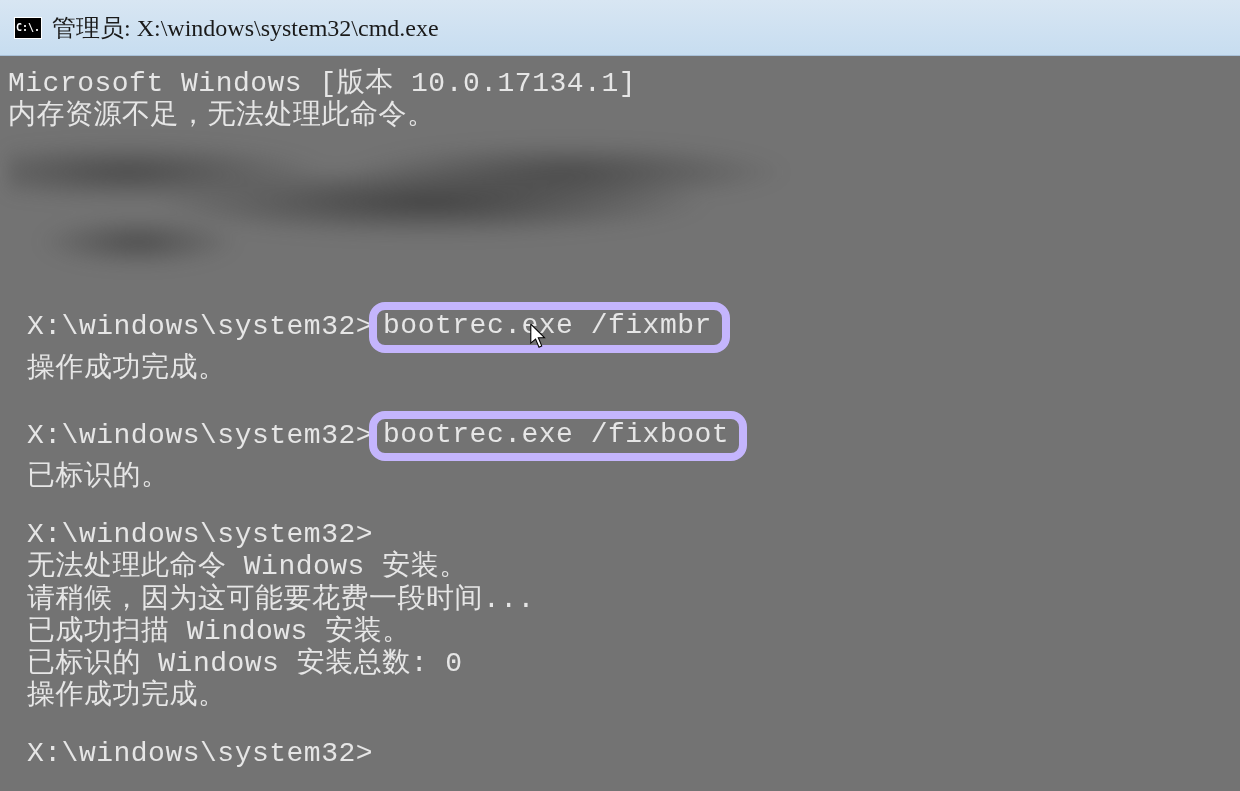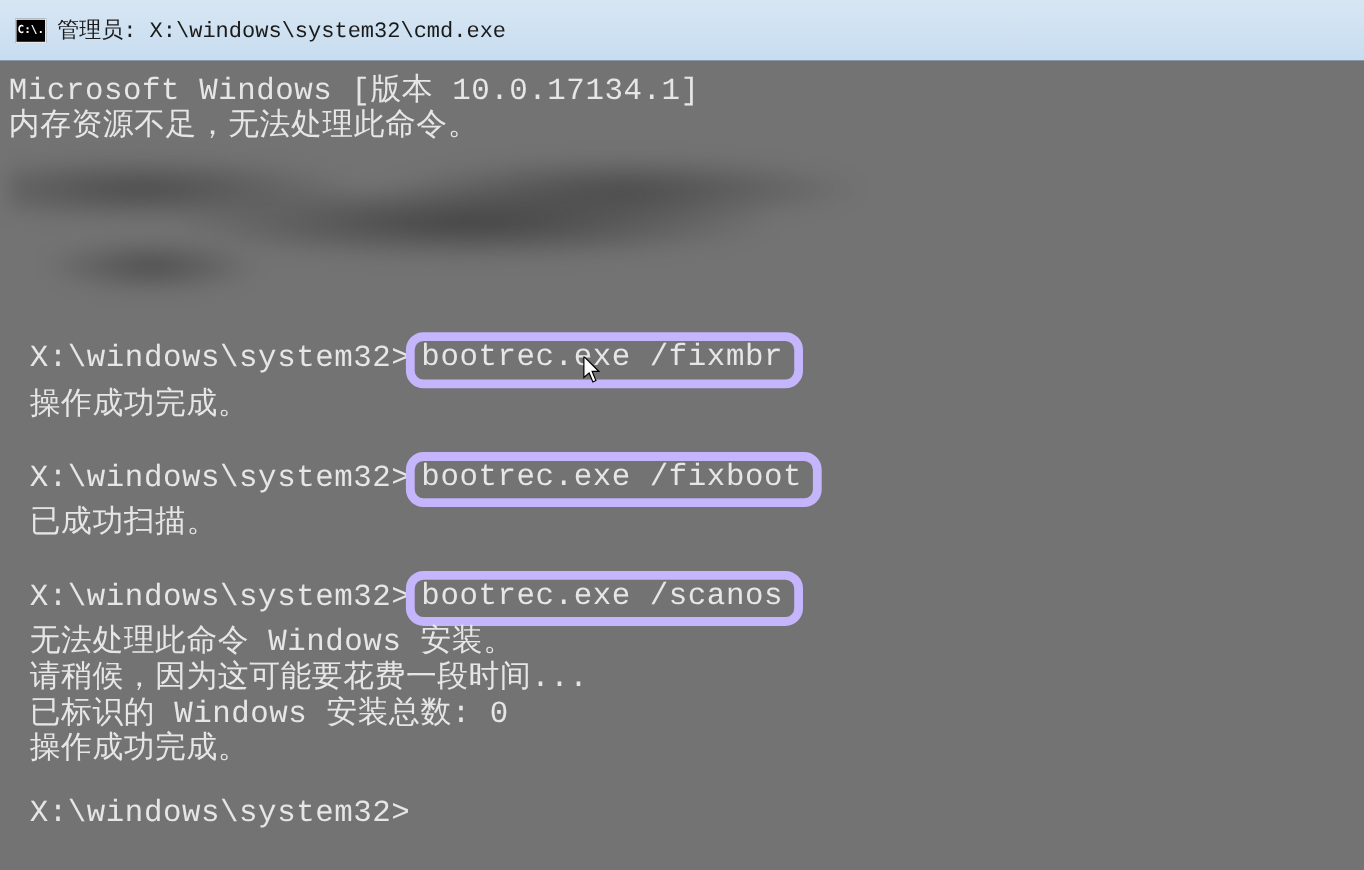--- a/index.html
+++ b/index.html
@@ -27,22 +27,22 @@
     display: flex;
     align-items: center;
     justify-content: center;
     color: #fff;
     font-size: 10px;
     font-family: Consolas, monospace;
     font-weight: bold;
   }
   .titlebar-text {
     color: #1a1a1a;
-    font-size: 20px;
-    font-family: Liberation Mono, monospace;
+    font-size: 24px;
+    font-family: Liberation Serif, serif;
   }
   .terminal {
     background: #737373;
     color: #e6e6e6;
     font-size: 28px;
     line-height: 1.15;
     padding: 12px 0 0 8px;
     font-family: Liberation Mono, monospace;
     position: relative;
     height: calc(100% - 56px);
@@ -112,33 +112,34 @@
     </div>
     <div class="line">操作成功完成。</div>
   </div>
 
   <div class="spacer"></div>
 
   <div class="block">
     <div class="cmd-line">
       <span>X:\windows\system32&gt;</span><span class="highlight-box"><span>bootrec.exe /fixboot</span></span>
     </div>
-    <div class="line">已成功扫描。</div>
+    <div class="line">已标识的。</div>
   </div>
 
   <div class="spacer"></div>
 
   <div class="block">
     <div class="cmd-line">
-      <span>X:\windows\system32&gt;</span><span class="highlight-box"><span>bootrec.exe /scanos</span></span>
+      <span>X:\windows\system32&gt;</span>
     </div>
     <div class="line">无法处理此命令 Windows 安装。</div>
     <div class="line"></div>
     <div class="line">请稍候，因为这可能要花费一段时间...</div>
     <div class="line"></div>
+    <div class="line">已成功扫描 Windows 安装。</div>
     <div class="line">已标识的 Windows 安装总数: 0</div>
     <div class="line">操作成功完成。</div>
   </div>
 
   <div class="spacer"></div>
 
   <div class="block">
     <div class="cmd-line">
       <span>X:\windows\system32&gt;</span>
     </div>

